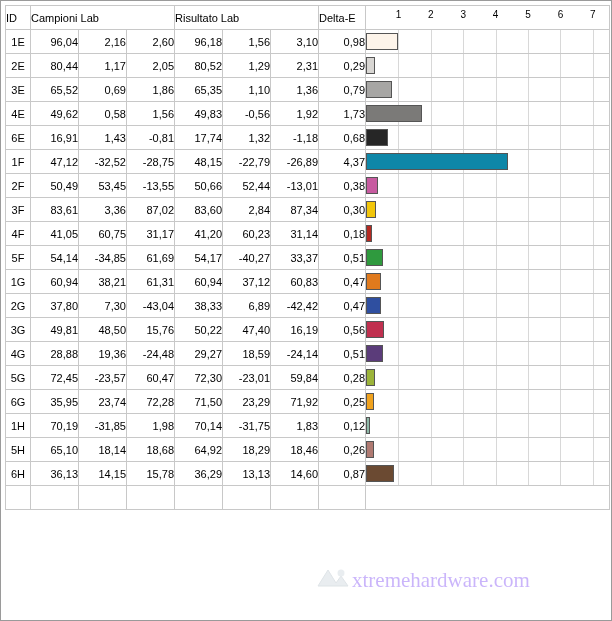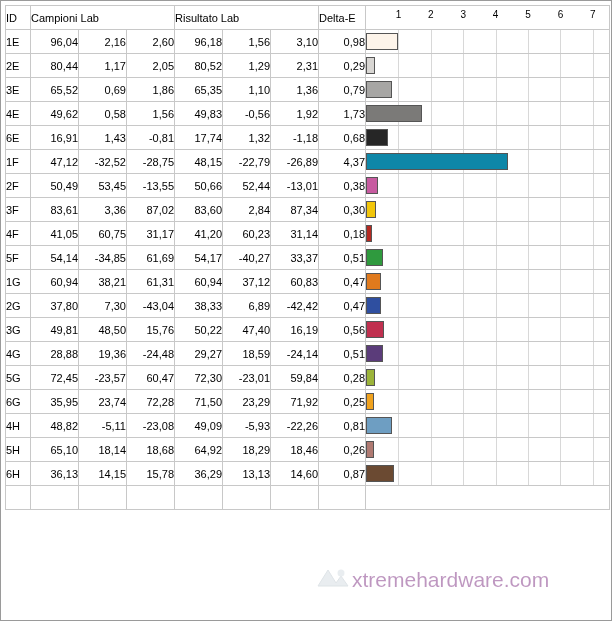--- a/index.html
+++ b/index.html
@@ -35,21 +35,21 @@
     vertical-align:middle;
   }
   .hdr td{
     background:#ffffff;
     font-size:11px;
     text-align:left;
     padding-left:3px;
     height:19px;
     border:1px solid #c8c8c8;
   }
-  .c-id{width:25px;text-align:left;padding-left:3px;}
+  .c-id{width:25px;text-align:center;padding-left:3px;}
   .num{text-align:right;padding-right:6px;font-size:11px;}
   .lab-grp-a{background:#ffffff;}
   .lab-grp-b{background:#f2f2f2;}
   .c-delta{width:40px;text-align:right;padding-right:6px;}
   .barcell{padding:0;position:relative;background:#ffffff;border-left:1px solid #c8c8c8;}
   .barwrap{position:relative;height:23px;width:100%;}
   .bar{
     position:absolute;left:0;top:3px;height:17px;
     border:1px solid #555;
     box-sizing:border-box;
@@ -66,21 +66,21 @@
   .blankrow td{background:#ffffff;height:22px;}
   
   #wm{
     position:absolute;
     left:315px;top:565px;
     display:flex;align-items:center;
     opacity:.45;
     pointer-events:none;
   }
   #wm .wmtext{
-    font-size:21px;color:#701a75;font-family:Liberation Sans, sans-serif;
+    font-size:21px;color:#8b5cf6;font-family:Liberation Serif, serif;
     letter-spacing:0px;
   }
   #wm .wmlogo{
     width:34px;height:28px;margin-right:2px;position:relative;
   }
 </style>
 </head>
 <body>
 
 <div id="frame">
@@ -462,38 +462,38 @@
               <div class="tickline" style="left: 40%;"></div>
               <div class="tickline" style="left: 53.3333%;"></div>
               <div class="tickline" style="left: 66.6667%;"></div>
               <div class="tickline" style="left: 80%;"></div>
               <div class="tickline" style="left: 93.3333%;"></div>
               <div class="bar" style="width: 3.33333%; background: rgb(240, 162, 30);"></div>
             </div>
           </td>
         </tr>
         <tr>
-          <td class="c-id">4H</td>
-          <td class="num lab-grp-a">48,82</td>
-          <td class="num lab-grp-a">-5,11</td>
-          <td class="num lab-grp-a">-23,08</td>
-          <td class="num lab-grp-b">49,09</td>
-          <td class="num lab-grp-b">-5,93</td>
-          <td class="num lab-grp-b">-22,26</td>
-          <td class="c-delta">0,81</td>
-          <td class="barcell">
-            <div class="barwrap">
-              <div class="tickline" style="left: 13.3333%;"></div>
-              <div class="tickline" style="left: 26.6667%;"></div>
-              <div class="tickline" style="left: 40%;"></div>
-              <div class="tickline" style="left: 53.3333%;"></div>
-              <div class="tickline" style="left: 66.6667%;"></div>
-              <div class="tickline" style="left: 80%;"></div>
-              <div class="tickline" style="left: 93.3333%;"></div>
-              <div class="bar" style="width: 10.8%; background: rgb(110, 158, 194);"></div>
+          <td class="c-id">1H</td>
+          <td class="num lab-grp-a">70,19</td>
+          <td class="num lab-grp-a">-31,85</td>
+          <td class="num lab-grp-a">1,98</td>
+          <td class="num lab-grp-b">70,14</td>
+          <td class="num lab-grp-b">-31,75</td>
+          <td class="num lab-grp-b">1,83</td>
+          <td class="c-delta">0,12</td>
+          <td class="barcell">
+            <div class="barwrap">
+              <div class="tickline" style="left: 13.3333%;"></div>
+              <div class="tickline" style="left: 26.6667%;"></div>
+              <div class="tickline" style="left: 40%;"></div>
+              <div class="tickline" style="left: 53.3333%;"></div>
+              <div class="tickline" style="left: 66.6667%;"></div>
+              <div class="tickline" style="left: 80%;"></div>
+              <div class="tickline" style="left: 93.3333%;"></div>
+              <div class="bar" style="width: 1.6%; background: rgb(143, 185, 168);"></div>
             </div>
           </td>
         </tr>
         <tr>
           <td class="c-id">5H</td>
           <td class="num lab-grp-a">65,10</td>
           <td class="num lab-grp-a">18,14</td>
           <td class="num lab-grp-a">18,68</td>
           <td class="num lab-grp-b">64,92</td>
           <td class="num lab-grp-b">18,29</td>

